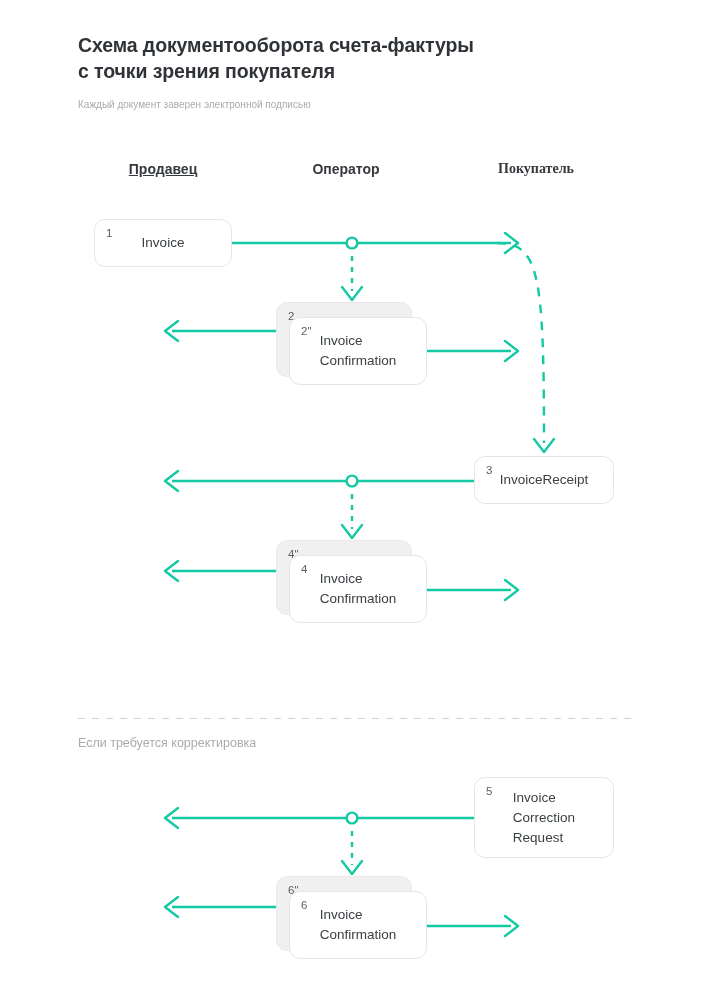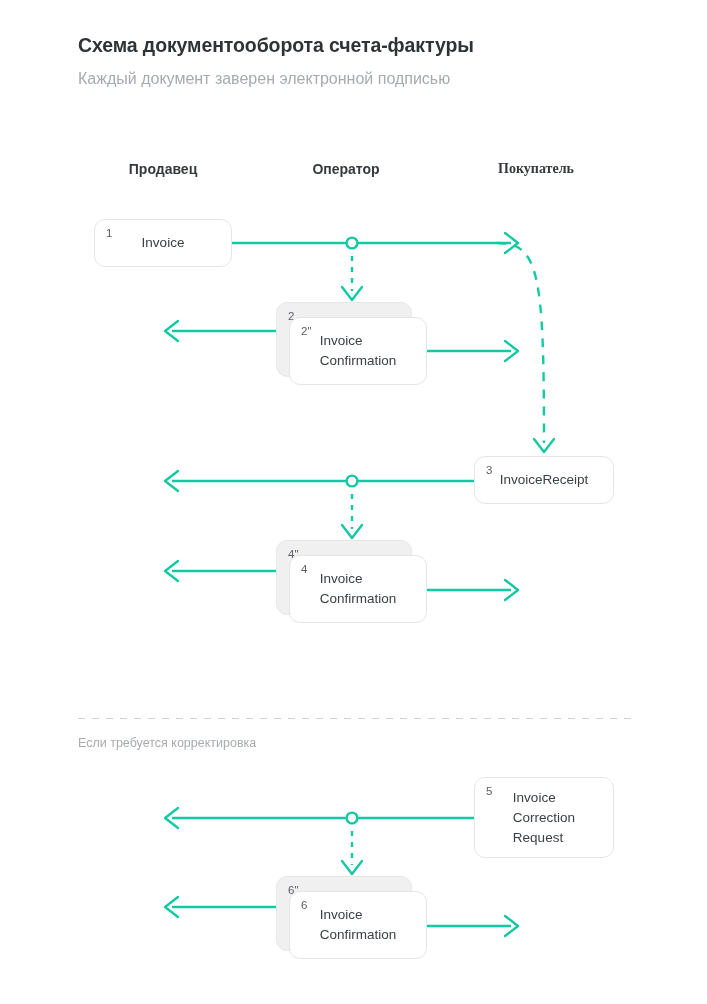--- a/index.html
+++ b/index.html
@@ -19,37 +19,37 @@
     margin:0;
     font-size:19.5px;
     line-height:26px;
     font-weight:bold;
     color:#2f3337;
     letter-spacing:-0.1px;
   }
   .hdr h1 .l2{display:block;}
   .hdr .sub{
     margin-top:12px;
-    font-size:16px;
+    font-size:10px;
     line-height:17px;
     color:#a7abaf;
     font-weight:normal;
   }
 
   
   .colhead{
     position:absolute;
     top:161px;
     font-size:14px;
     font-weight:bold;
     color:#35393d;
     text-align:center;
     white-space:nowrap;
   }
-  .colhead.c0{left:83px;width:160px;}
+  .colhead.c0{left:83px;width:160px;text-decoration:underline;}
   .colhead.c1{left:266px;width:160px;}
   .colhead.c2{left:456px;width:160px;font-family:Liberation Serif, serif;}
 
   
   .note{
     position:absolute;left:78px;top:736px;
     font-size:12.5px;color:#a7abaf;white-space:nowrap;
   }
   .divider{
     position:absolute;left:78px;top:718px;width:560px;height:1px;
@@ -85,20 +85,21 @@
   }
 </style>
 </head>
 <body>
 
 <div id="stage">
 
   <div class="hdr">
     <h1>
       <span>Схема документооборота счета-фактуры</span>
+      <span class="l2">с точки зрения покупателя</span>
     </h1>
     <div class="sub">Каждый документ заверен электронной подписью</div>
   </div>
 
   <div class="colhead c0">Продавец</div>
   <div class="colhead c1">Оператор</div>
   <div class="colhead c2">Покупатель</div>
 
   <svg id="wires" viewBox="0 0 707 1004">
       <line x1="232" y1="243" x2="511" y2="243" stroke="#12c9a4" stroke-width="2.4" stroke-linecap="butt"></line>

